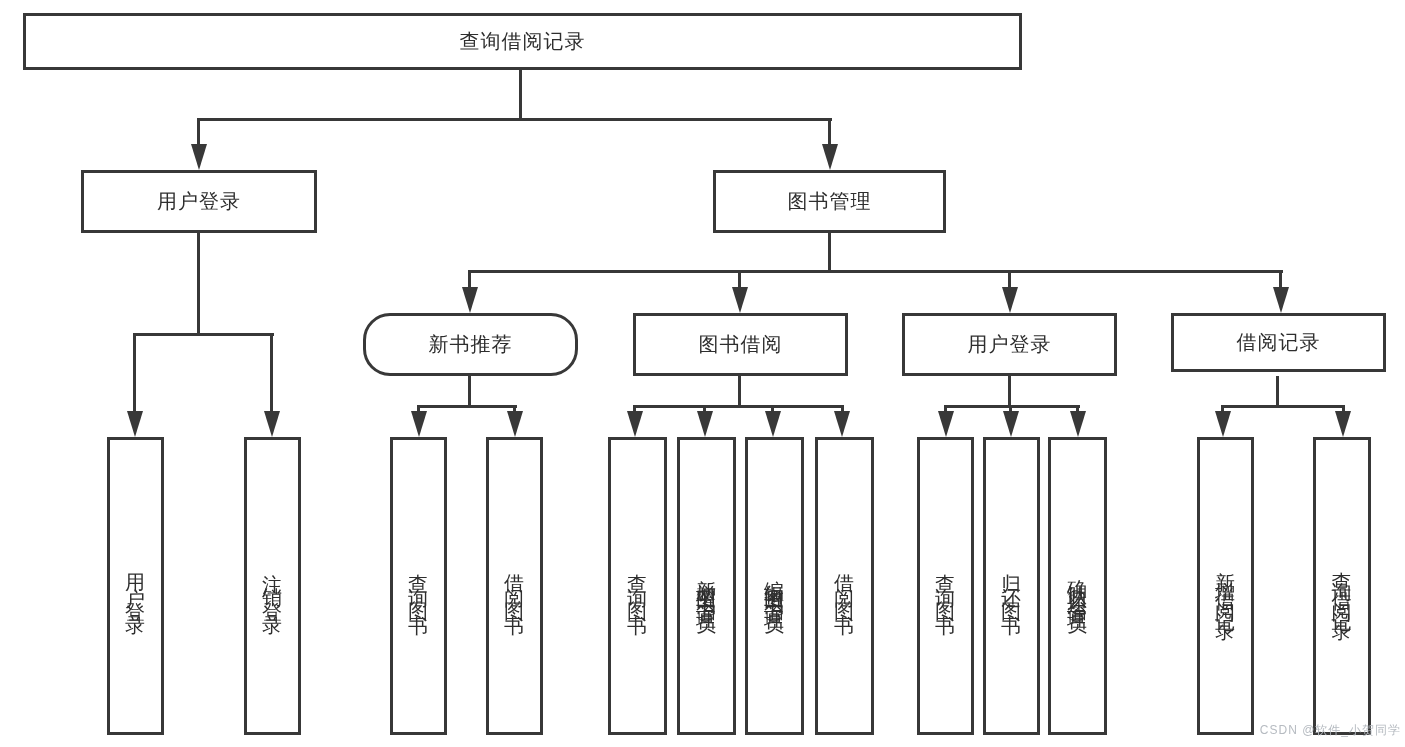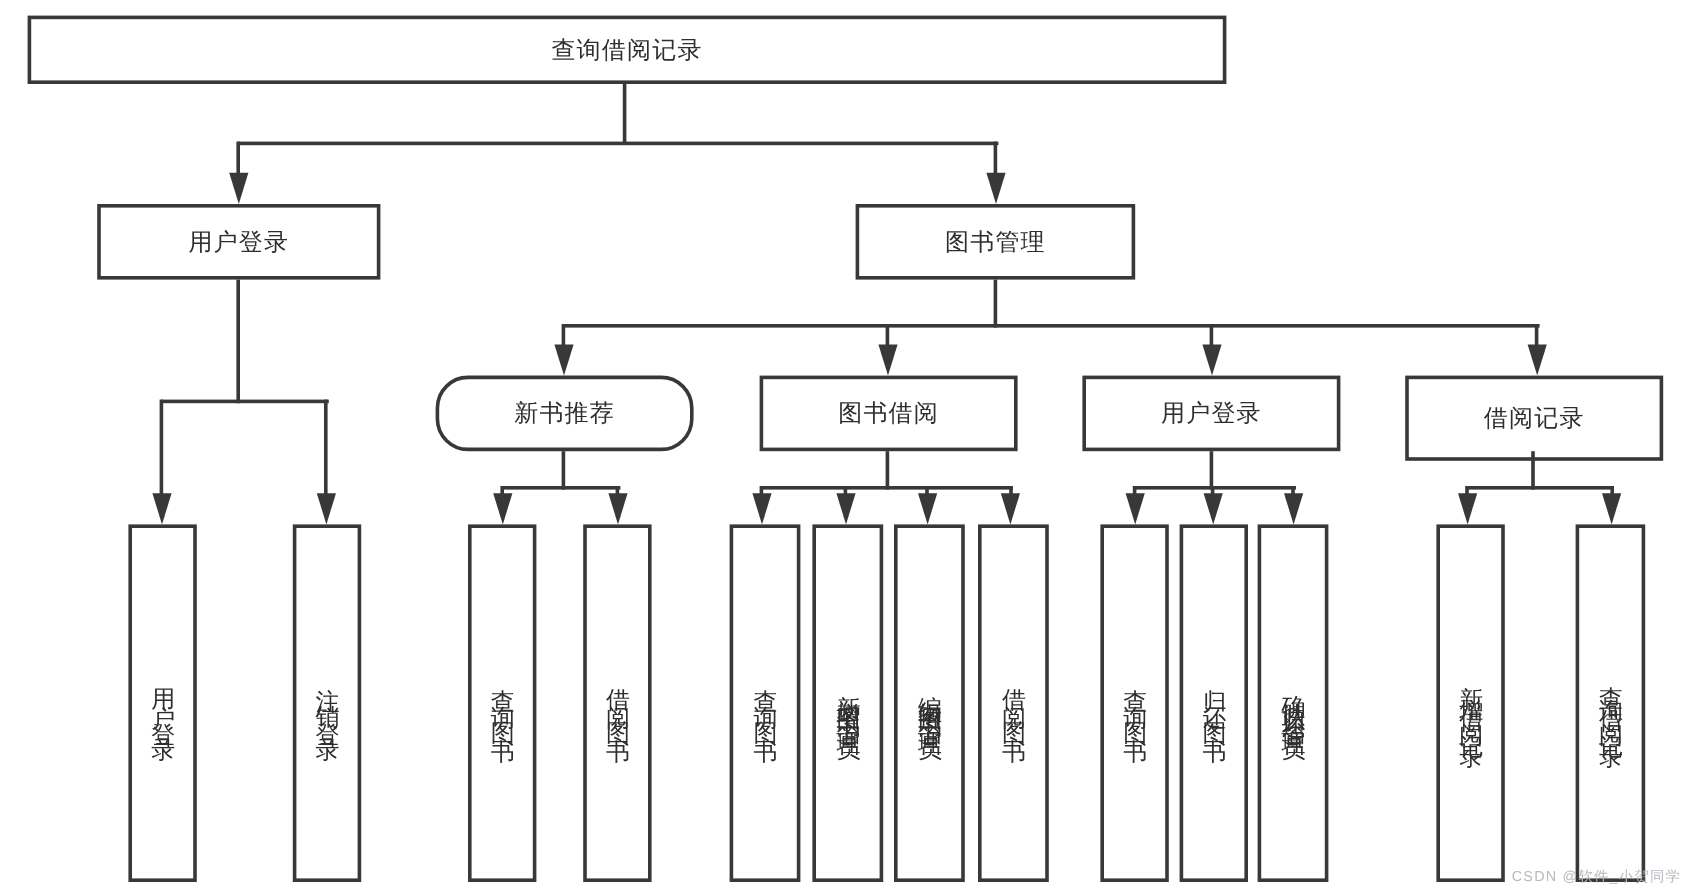--- a/index.html
+++ b/index.html
@@ -104,21 +104,21 @@
 
   <div class="node" style="left:363px; top:313px; width:215px; height:63px;border-radius:27px;">
     <span>新书推荐</span>
   </div>
   <div class="node" style="left:633px; top:313px; width:215px; height:63px;">
     <span>图书借阅</span>
   </div>
   <div class="node" style="left:902px; top:313px; width:215px; height:63px;">
     <span>用户登录</span>
   </div>
-  <div class="node" style="left:1171px; top:313px; width:215px; height:71px;">
+  <div class="node" style="left:1171px; top:313px; width:215px; height:59px;">
     <span>借阅记录</span>
   </div>
 
   <div class="vline" style="left:468px; top:376px; height:32px;"></div>
   <div class="hline" style="left:418px; top:405px; width:99px;"></div>
   <div class="vline" style="left:417px; top:405px; height:8px;"></div>
   <div class="vline" style="left:513px; top:405px; height:8px;"></div>
   <div class="arrow" style="left:411px; top:411px;"></div>
   <div class="arrow" style="left:507px; top:411px;"></div>
 

